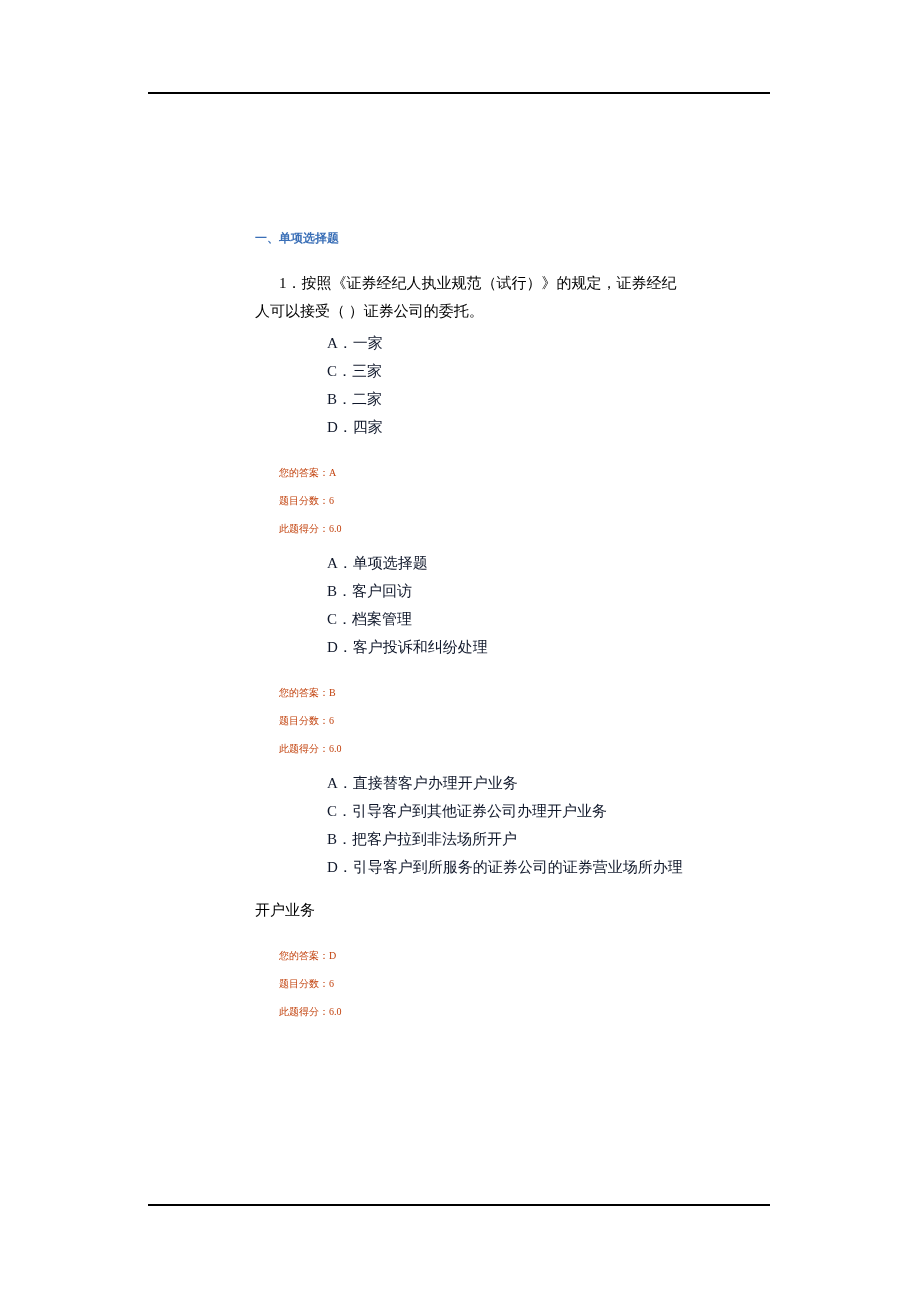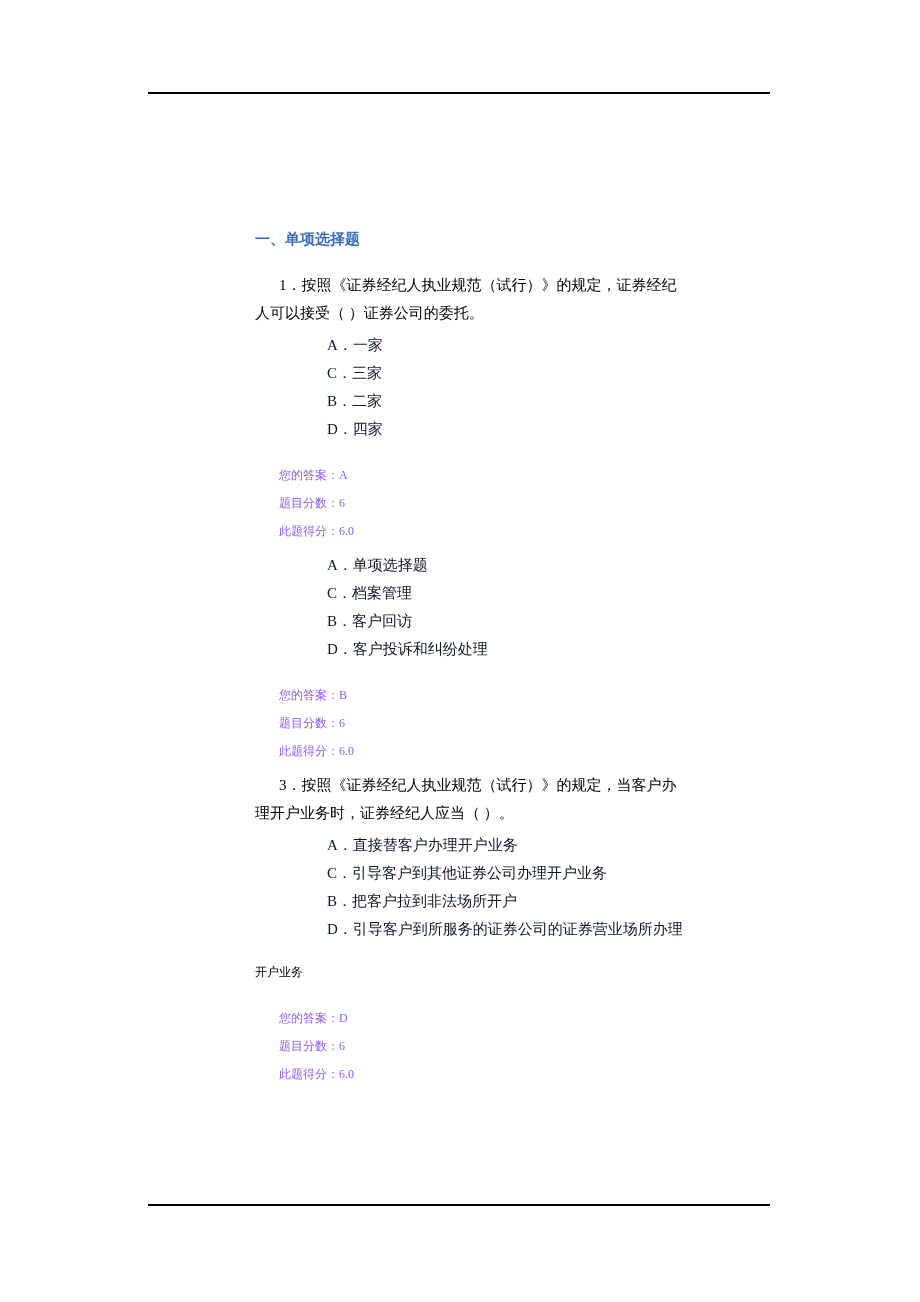--- a/index.html
+++ b/index.html
@@ -29,21 +29,21 @@
       border-top: 2px solid #000;
     }
     .content {
       position: absolute;
       top: 230px;
       left: 255px;
       width: 432px;
     }
     .section-title {
       color: #3a6fb7;
-      font-size: 15px;
+      font-size: 12px;
       font-weight: bold;
       margin-bottom: 22px;
       font-family: "SimSun", "宋体", serif;
     }
     .question-block {
       margin-bottom: 6px;
     }
     .question-text {
       font-size: 15px;
       line-height: 28px;
@@ -60,27 +60,27 @@
     .option {
       font-size: 15px;
       line-height: 28px;
       color: #0f172a;
     }
     .meta-block {
       margin-top: 18px;
       margin-bottom: 6px;
     }
     .meta-line {
-      font-size: 12px;
+      font-size: 10px;
       line-height: 28px;
-      color: #8b5cf6;
+      color: #c2410c;
       text-indent: 24px;
     }
     .q3-extra {
-      font-size: 12px;
+      font-size: 15px;
       line-height: 28px;
       color: #000;
       margin-top: 15px;
     }
   </style>
 </head>
 <body>
 
 <div class="hr-top"></div>
 <div class="hr-bottom"></div>
@@ -99,33 +99,32 @@
     <div class="meta-block">
       <div class="meta-line"><span>您的答案：</span><span>A</span></div>
       <div class="meta-line"><span>题目分数：</span><span>6</span></div>
       <div class="meta-line"><span>此题得分：</span><span>6.0</span></div>
     </div>
   </div>
 
   <div class="question-block">
     <div class="options">
       <div class="option"><span>A．</span><span>单项选择题</span></div>
+      <div class="option"><span>B．</span><span>客户回访</span></div>
       <div class="option"><span>C．</span><span>档案管理</span></div>
-      <div class="option"><span>B．</span><span>客户回访</span></div>
       <div class="option"><span>D．</span><span>客户投诉和纠纷处理</span></div>
     </div>
     <div class="meta-block">
       <div class="meta-line"><span>您的答案：</span><span>B</span></div>
       <div class="meta-line"><span>题目分数：</span><span>6</span></div>
       <div class="meta-line"><span>此题得分：</span><span>6.0</span></div>
     </div>
   </div>
 
   <div class="question-block">
-    <div class="question-text"><span>3．</span><span>按照《证券经纪人执业规范（试行）》的规定，当客户办理开户业务时，证券经纪人应当（ ）。</span></div>
     <div class="options">
       <div class="option"><span>A．</span><span>直接替客户办理开户业务</span></div>
       <div class="option"><span>C．</span><span>引导客户到其他证券公司办理开户业务</span></div>
       <div class="option"><span>B．</span><span>把客户拉到非法场所开户</span></div>
       <div class="option"><span>D．</span><span>引导客户到所服务的证券公司的证券营业场所办理</span></div>
     </div>
     <div class="q3-extra">开户业务</div>
     <div class="meta-block">
       <div class="meta-line"><span>您的答案：</span><span>D</span></div>
       <div class="meta-line"><span>题目分数：</span><span>6</span></div>

